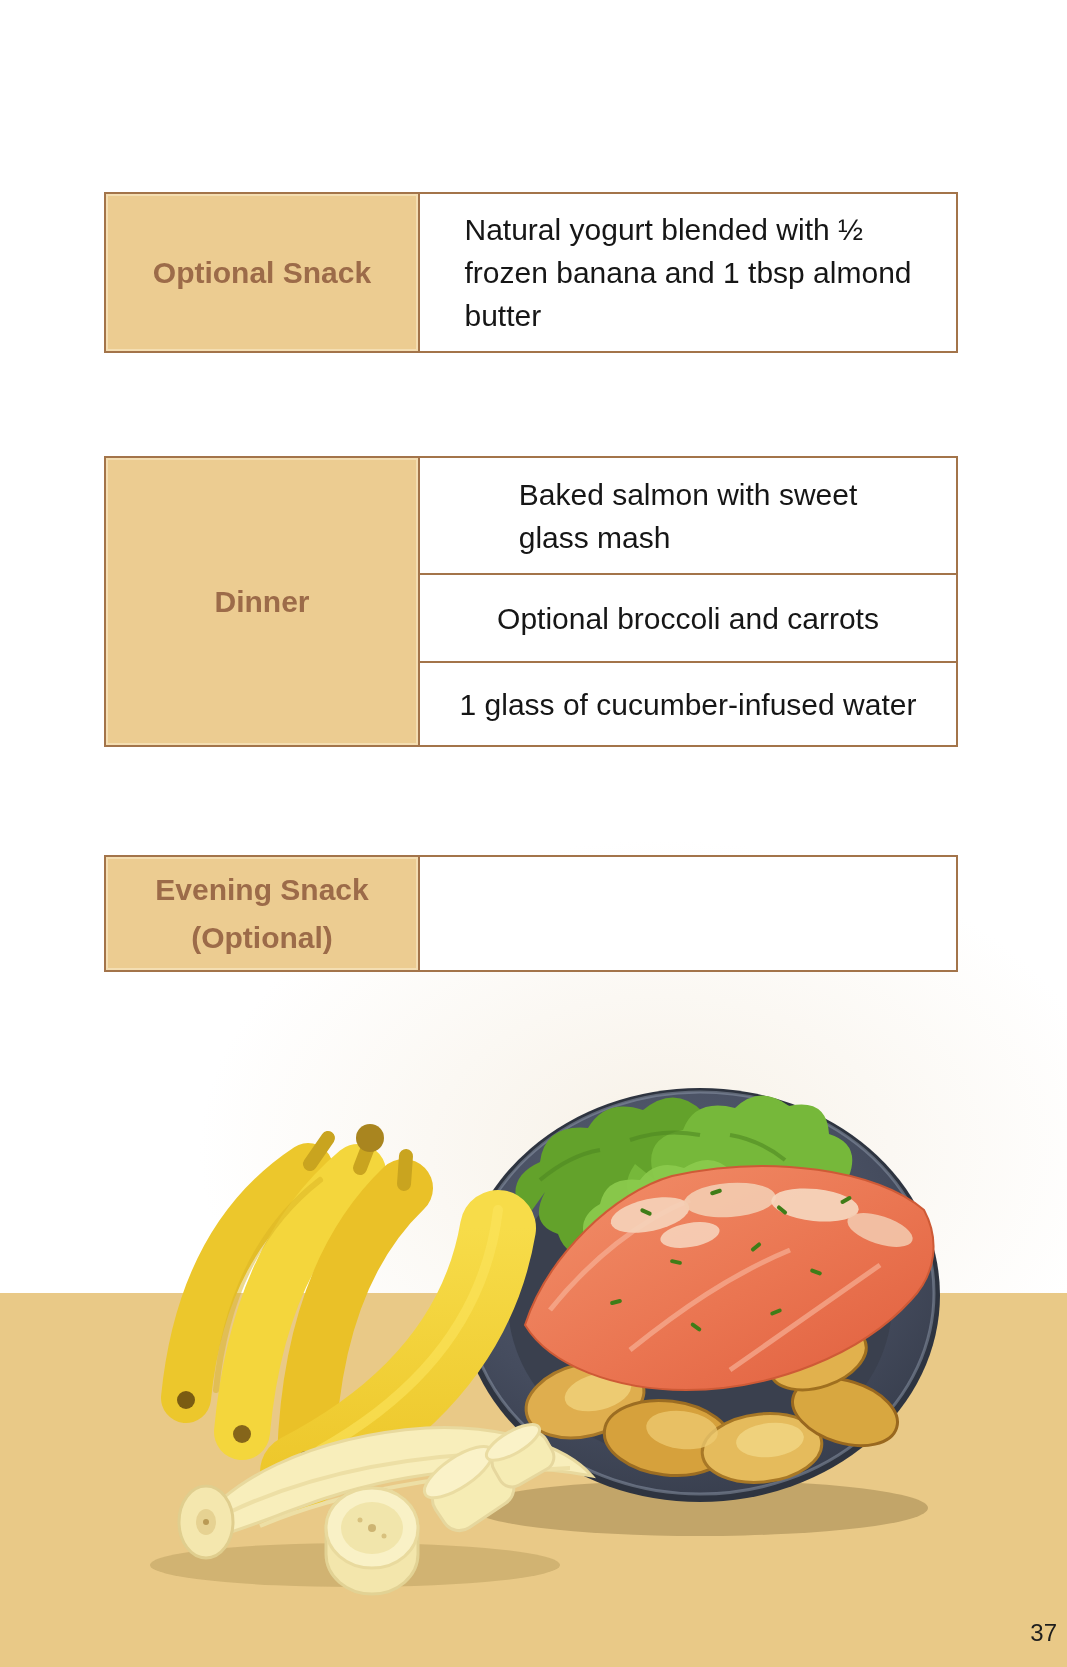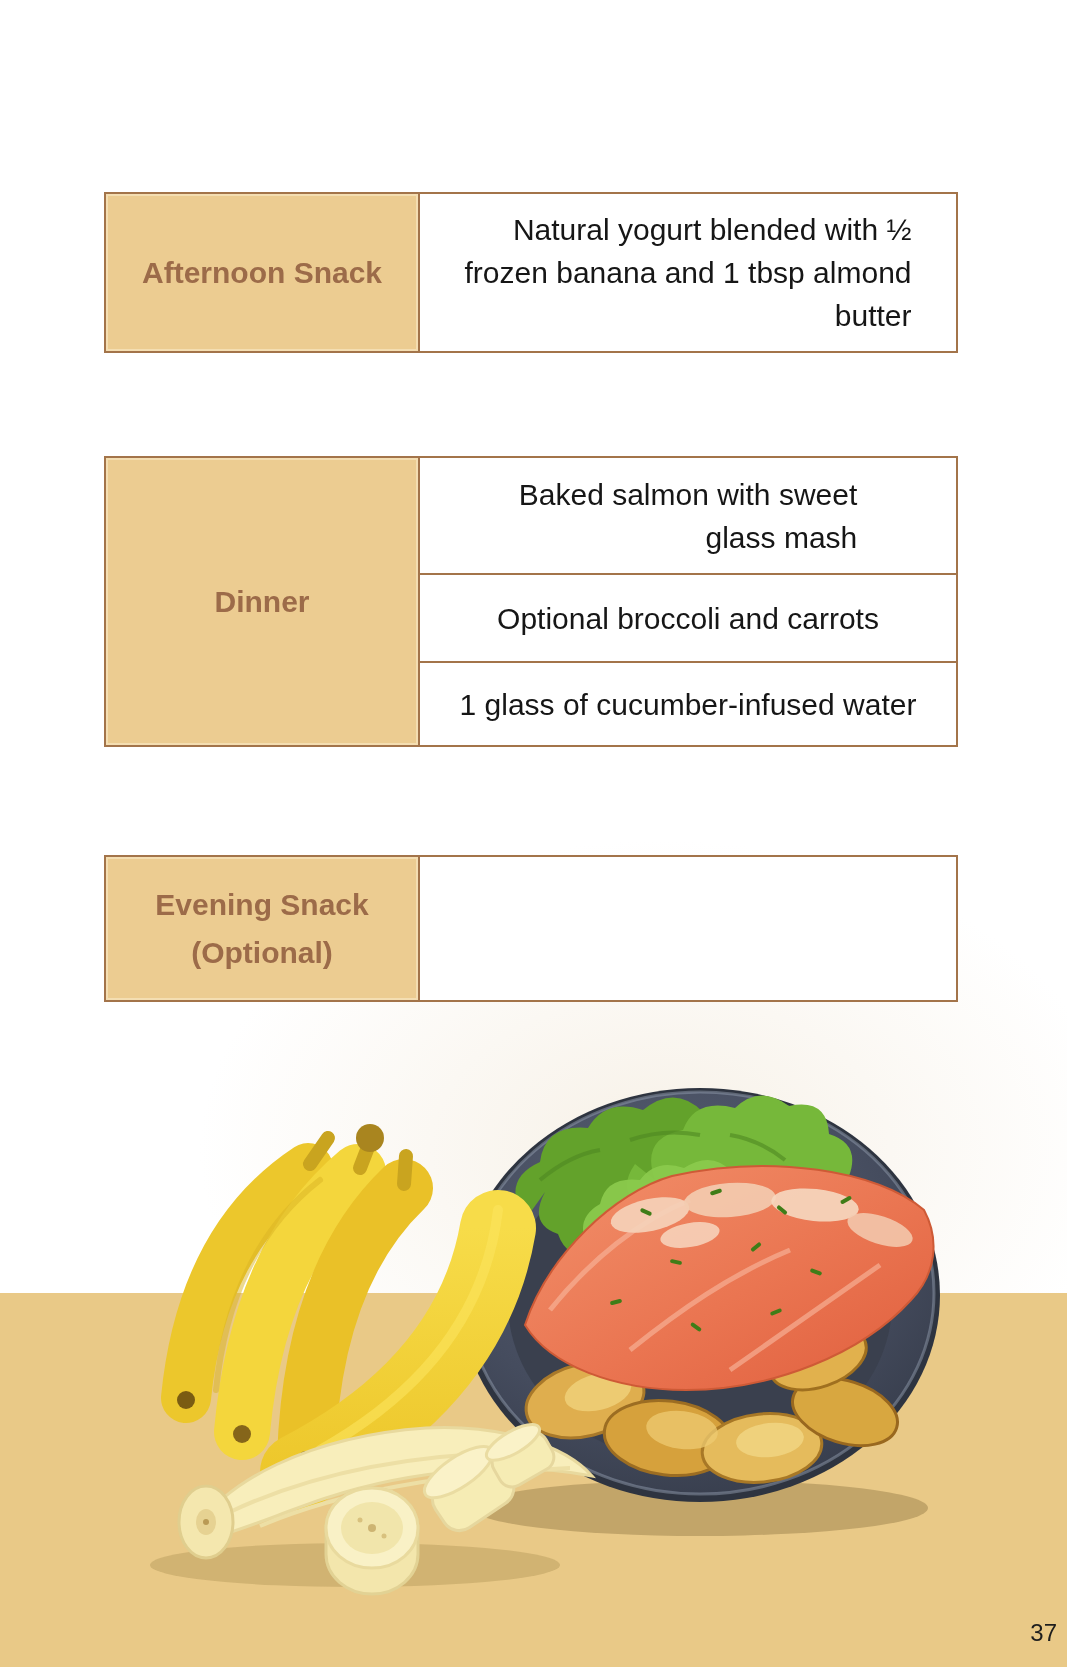--- a/index.html
+++ b/index.html
@@ -28,36 +28,36 @@
   }
   .meal-table{
     position:absolute;left:104px;width:854px;
     display:grid;grid-template-columns:314px 1fr;
     border:2px solid var(--border-brown);
     background:#ffffff;
     box-sizing:border-box;
   }
   #t1{top:192px;height:161px;grid-template-rows:1fr;}
   #t2{top:456px;height:291px;grid-template-rows:115px 88px 1fr;}
-  #t3{top:855px;height:147px;grid-template-rows:1fr;}
+  #t3{top:855px;height:117px;grid-template-rows:1fr;}
   .label-cell{
     grid-column:1;grid-row:1 / -1;
     background:var(--cell-tan);
     border-right:2px solid var(--border-brown);
     box-shadow:inset 0 0 0 2px rgba(255,245,220,0.45);
     display:flex;align-items:center;justify-content:center;
     text-align:center;
     color:var(--label-brown);
     font-weight:bold;font-size:30px;line-height:48px;
     white-space:pre-line;
   }
   .item-cell{
     grid-column:2;
     display:flex;align-items:center;justify-content:center;
-    text-align:right;
+    text-align:left;
     color:var(--text-ink);
     font-size:30px;line-height:43px;
     white-space:pre-line;
     padding:0 3px;
   }
   .item-cell + .item-cell{border-top:2px solid var(--border-brown);}
   .food-scene{
     position:absolute;left:70px;top:1060px;width:910px;height:560px;
   }
   .pagenum{
@@ -66,21 +66,21 @@
   }
 </style>
 </head>
 <body>
 
 <div class="page">
 
   <div class="band"></div>
 
   <div class="meal-table" id="t1">
-    <div class="label-cell">Afternoon Snack</div>
+    <div class="label-cell">Optional Snack</div>
     <div class="item-cell">Natural yogurt blended with ½
 frozen banana and 1 tbsp almond
 butter</div>
   </div>
 
   <div class="meal-table" id="t2">
     <div class="label-cell">Dinner</div>
     <div class="item-cell">Baked salmon with sweet
 glass mash</div>
     <div class="item-cell">Optional broccoli and carrots</div>

